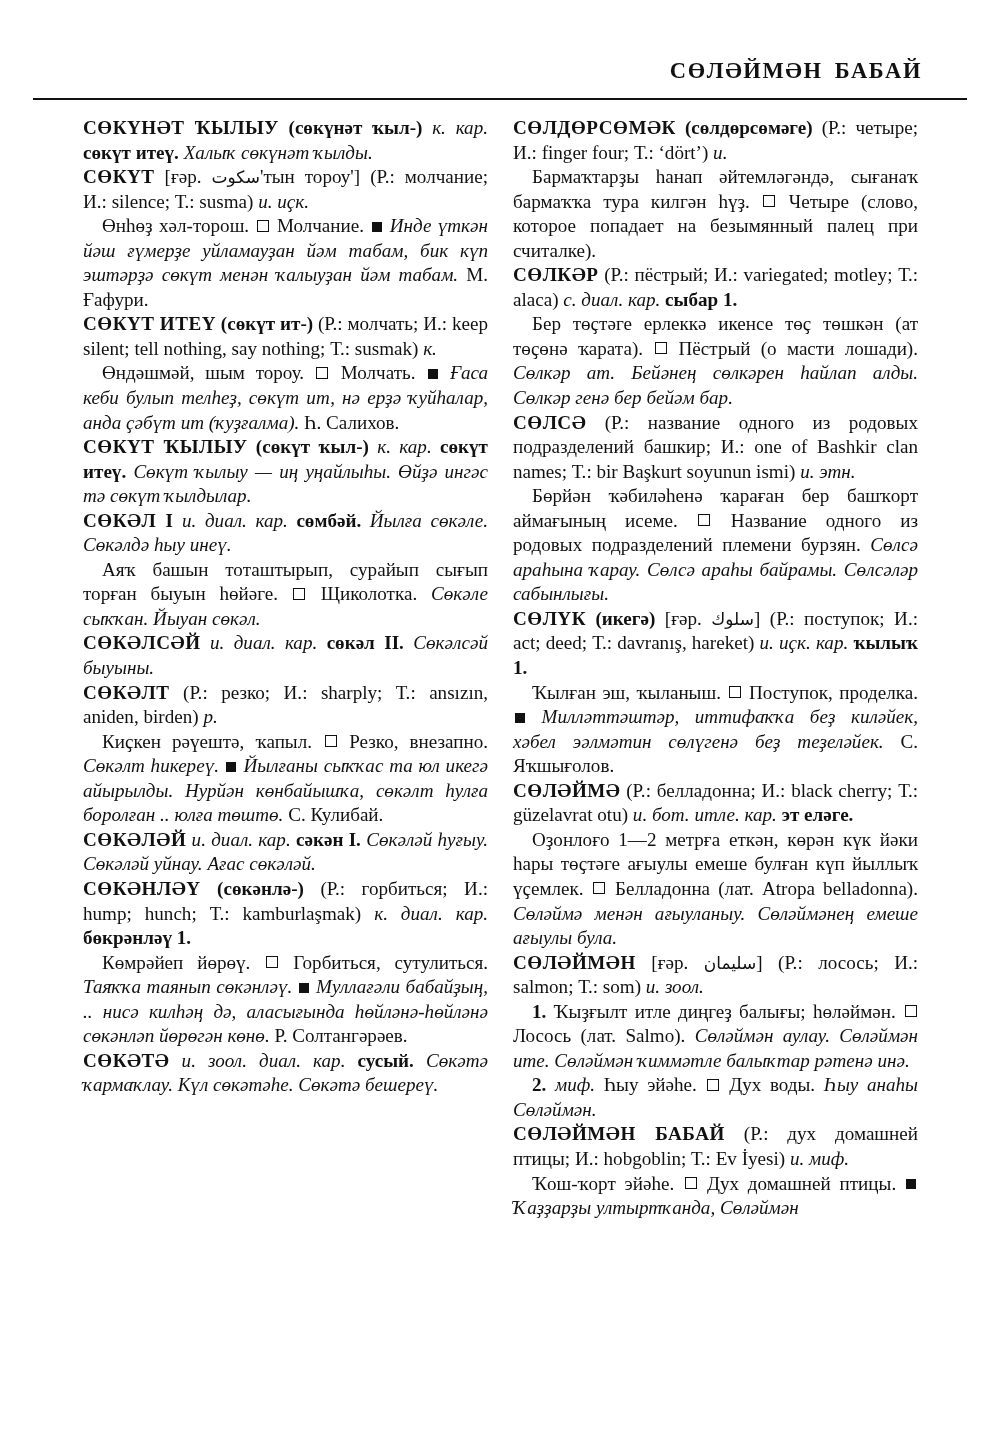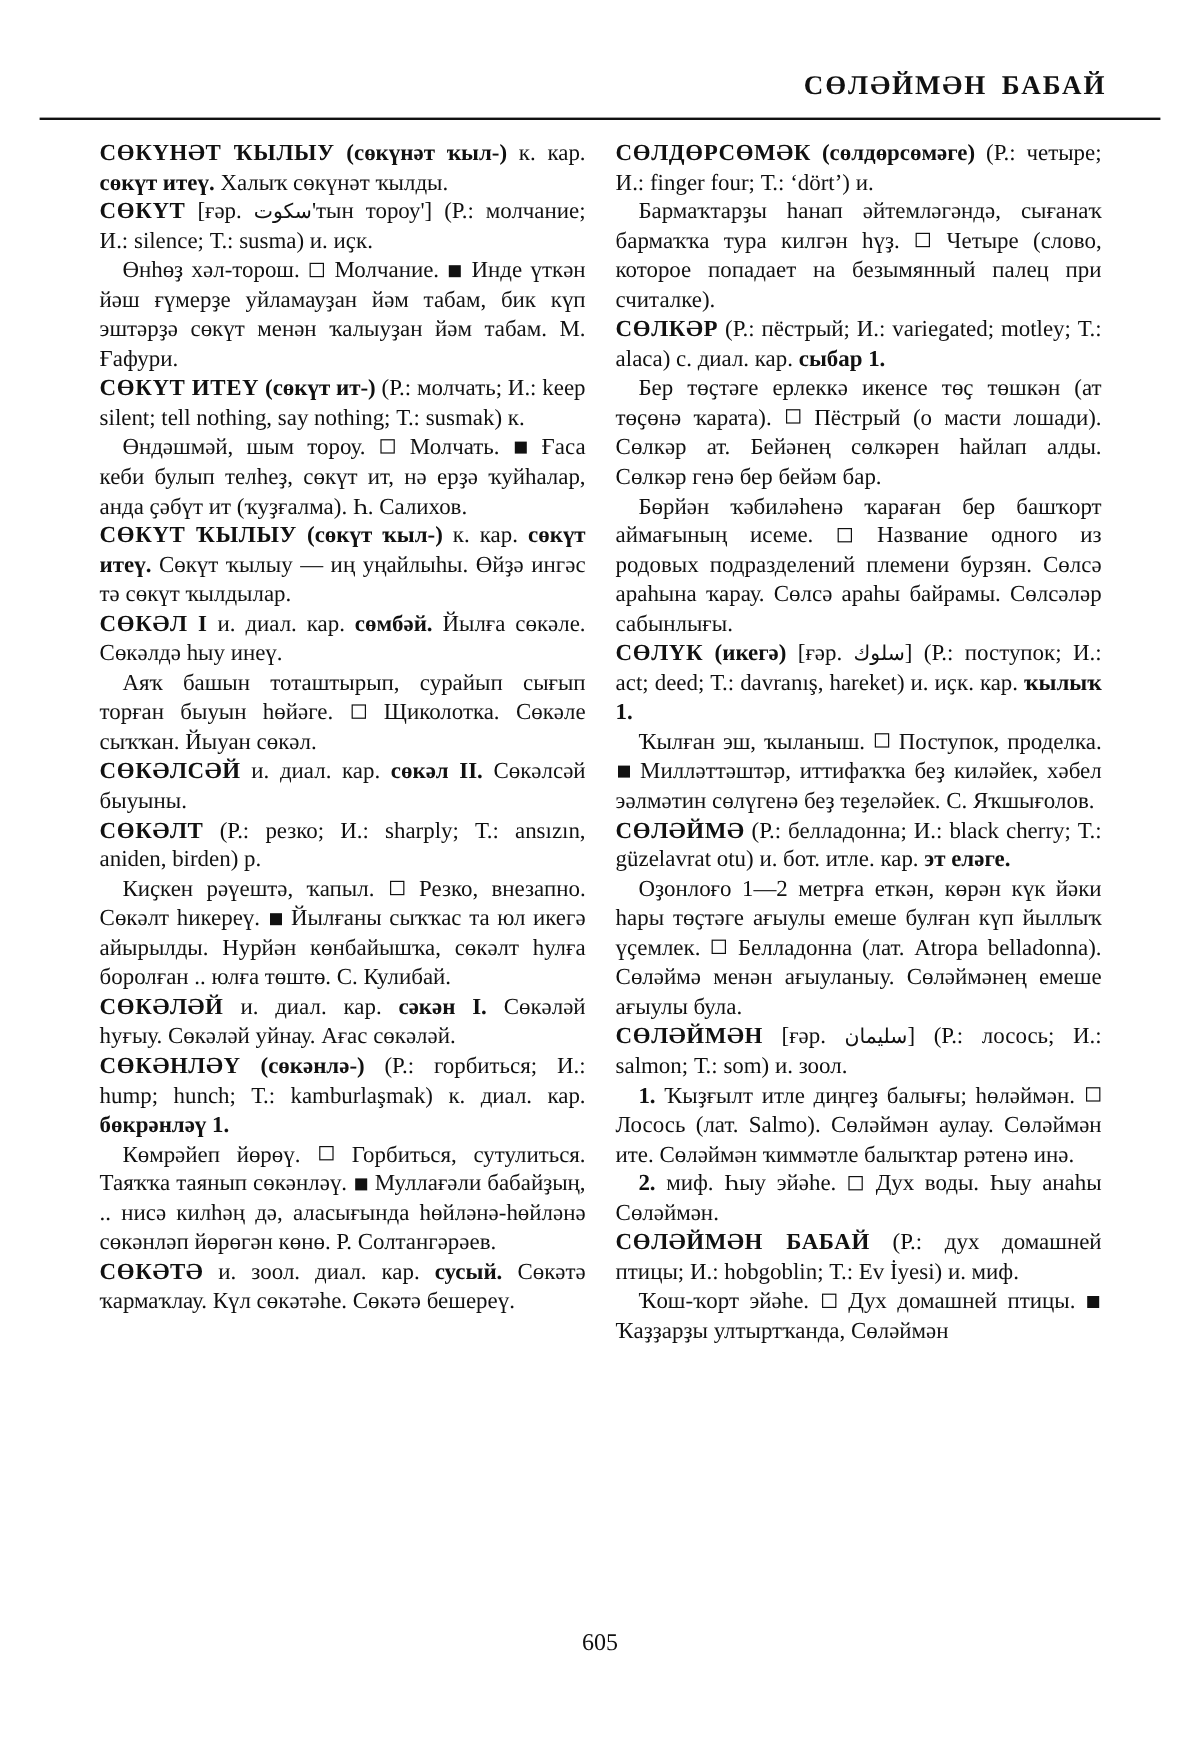--- a/index.html
+++ b/index.html
@@ -69,21 +69,21 @@
   
   p.entry { text-indent: 0; }
   p.sense { text-indent: 19px; }
 
   
   .hw {
     font-weight: bold;
     letter-spacing: 0.5px;
   }
   .bold { font-weight: bold; }
-  .it   { }
+  .it   { font-style: italic; }
   .ar {
     font-family: "DejaVu Sans", sans-serif;
     font-size: 17px;
     direction: rtl;
     unicode-bidi: isolate;
   }
   .sq-open, .sq-fill {
     display: inline-block;
     width: 10px;
     height: 10px;
@@ -149,33 +149,33 @@
     </div>
 
     <div class="col col-right">
 
       <p class="entry"><span class="hw">СӨЛДӨРСӨМӘК</span> <span class="bold">(сөлдөрсөмәге)</span> <span>(Р.: четыре; И.: finger four; Т.: ‘dört’)</span> <span class="it">и.</span></p>
       <p class="sense"><span>Бармаҡтарҙы һанап әйтемләгәндә, сығанаҡ бармаҡҡа тура килгән һүҙ.</span> <span class="sq-open"></span> <span>Четыре (слово, которое попадает на безымянный палец при считалке).</span></p>
 
       <p class="entry"><span class="hw">СӨЛКӘР</span> <span>(Р.: пёстрый; И.: variegated; motley; Т.: alaca)</span> <span class="it">с. диал. кар.</span> <span class="bold">сыбар 1.</span></p>
       <p class="sense"><span>Бер төҫтәге ерлеккә икенсе төҫ төшкән (ат төҫөнә ҡарата).</span> <span class="sq-open"></span> <span>Пёстрый (о масти лошади).</span> <span class="it">Сөлкәр ат. Бейәнең сөлкәрен һайлап алды. Сөлкәр генә бер бейәм бар.</span></p>
 
+      <p class="entry"><span class="hw">СӨЛСӘ</span> <span>(Р.: название одного из родовых подразделений башкир; И.: one of Bashkir clan names; Т.: bir Başkurt soyunun ismi)</span> <span class="it">и. этн.</span></p>
       <p class="sense"><span>Бөрйән ҡәбиләһенә ҡараған бер башҡорт аймағының исеме.</span> <span class="sq-open"></span> <span>Название одного из родовых подразделений племени бурзян.</span> <span class="it">Сөлсә араһына ҡарау. Сөлсә араһы байрамы. Сөлсәләр сабынлығы.</span></p>
 
       <p class="entry"><span class="hw">СӨЛҮК</span> <span class="bold">(икегә)</span> [<span>ғәр.</span> <span class="ar">سلوك</span>] <span>(Р.: поступок; И.: act; deed; Т.: davranış, hareket)</span> <span class="it">и. иҫк. кар.</span> <span class="bold">ҡылыҡ 1.</span></p>
       <p class="sense"><span>Ҡылған эш, ҡыланыш.</span> <span class="sq-open"></span> <span>Поступок, проделка.</span> <span class="sq-fill"></span> <span class="it">Милләттәштәр, иттифаҡҡа беҙ киләйек, хәбел эәлмәтин сөлүгенә беҙ теҙеләйек.</span> <span>С. Яҡшығолов.</span></p>
 
       <p class="entry"><span class="hw">СӨЛӘЙМӘ</span> <span>(Р.: белладонна; И.: black cherry; Т.: güzelavrat otu)</span> <span class="it">и. бот. итле. кар.</span> <span class="bold">эт еләге.</span></p>
       <p class="sense"><span>Оҙонлоғо 1—2 метрға еткән, көрән күк йәки һары төҫтәге ағыулы емеше булған күп йыллыҡ үҫемлек.</span> <span class="sq-open"></span> <span>Белладонна (лат. Atropa belladonna).</span> <span class="it">Сөләймә менән ағыуланыу. Сөләймәнең емеше ағыулы була.</span></p>
 
       <p class="entry"><span class="hw">СӨЛӘЙМӘН</span> [<span>ғәр.</span> <span class="ar">سليمان</span>] <span>(Р.: лосось; И.: salmon; Т.: som)</span> <span class="it">и. зоол.</span></p>
       <p class="sense"><span class="rom">1.</span> <span>Ҡыҙғылт итле диңгеҙ балығы; һөләймән.</span> <span class="sq-open"></span> <span>Лосось (лат. Salmo).</span> <span class="it">Сөләймән аулау. Сөләймән ите. Сөләймән ҡиммәтле балыҡтар рәтенә инә.</span></p>
       <p class="sense"><span class="rom">2.</span> <span class="it">миф.</span> <span>Һыу эйәһе.</span> <span class="sq-open"></span> <span>Дух воды.</span> <span class="it">Һыу анаһы Сөләймән.</span></p>
 
       <p class="entry"><span class="hw">СӨЛӘЙМӘН БАБАЙ</span> <span>(Р.: дух домашней птицы; И.: hobgoblin; Т.: Ev İyesi)</span> <span class="it">и. миф.</span></p>
       <p class="sense"><span>Ҡош-ҡорт эйәһе.</span> <span class="sq-open"></span> <span>Дух домашней птицы.</span> <span class="sq-fill"></span> <span class="it">Ҡаҙҙарҙы ултыртҡанда, Сөләймән</span></p>
 
     </div>
   </div>
 
-  <div class="folio">605</div>
 
 </div>
 
 </body></html>

